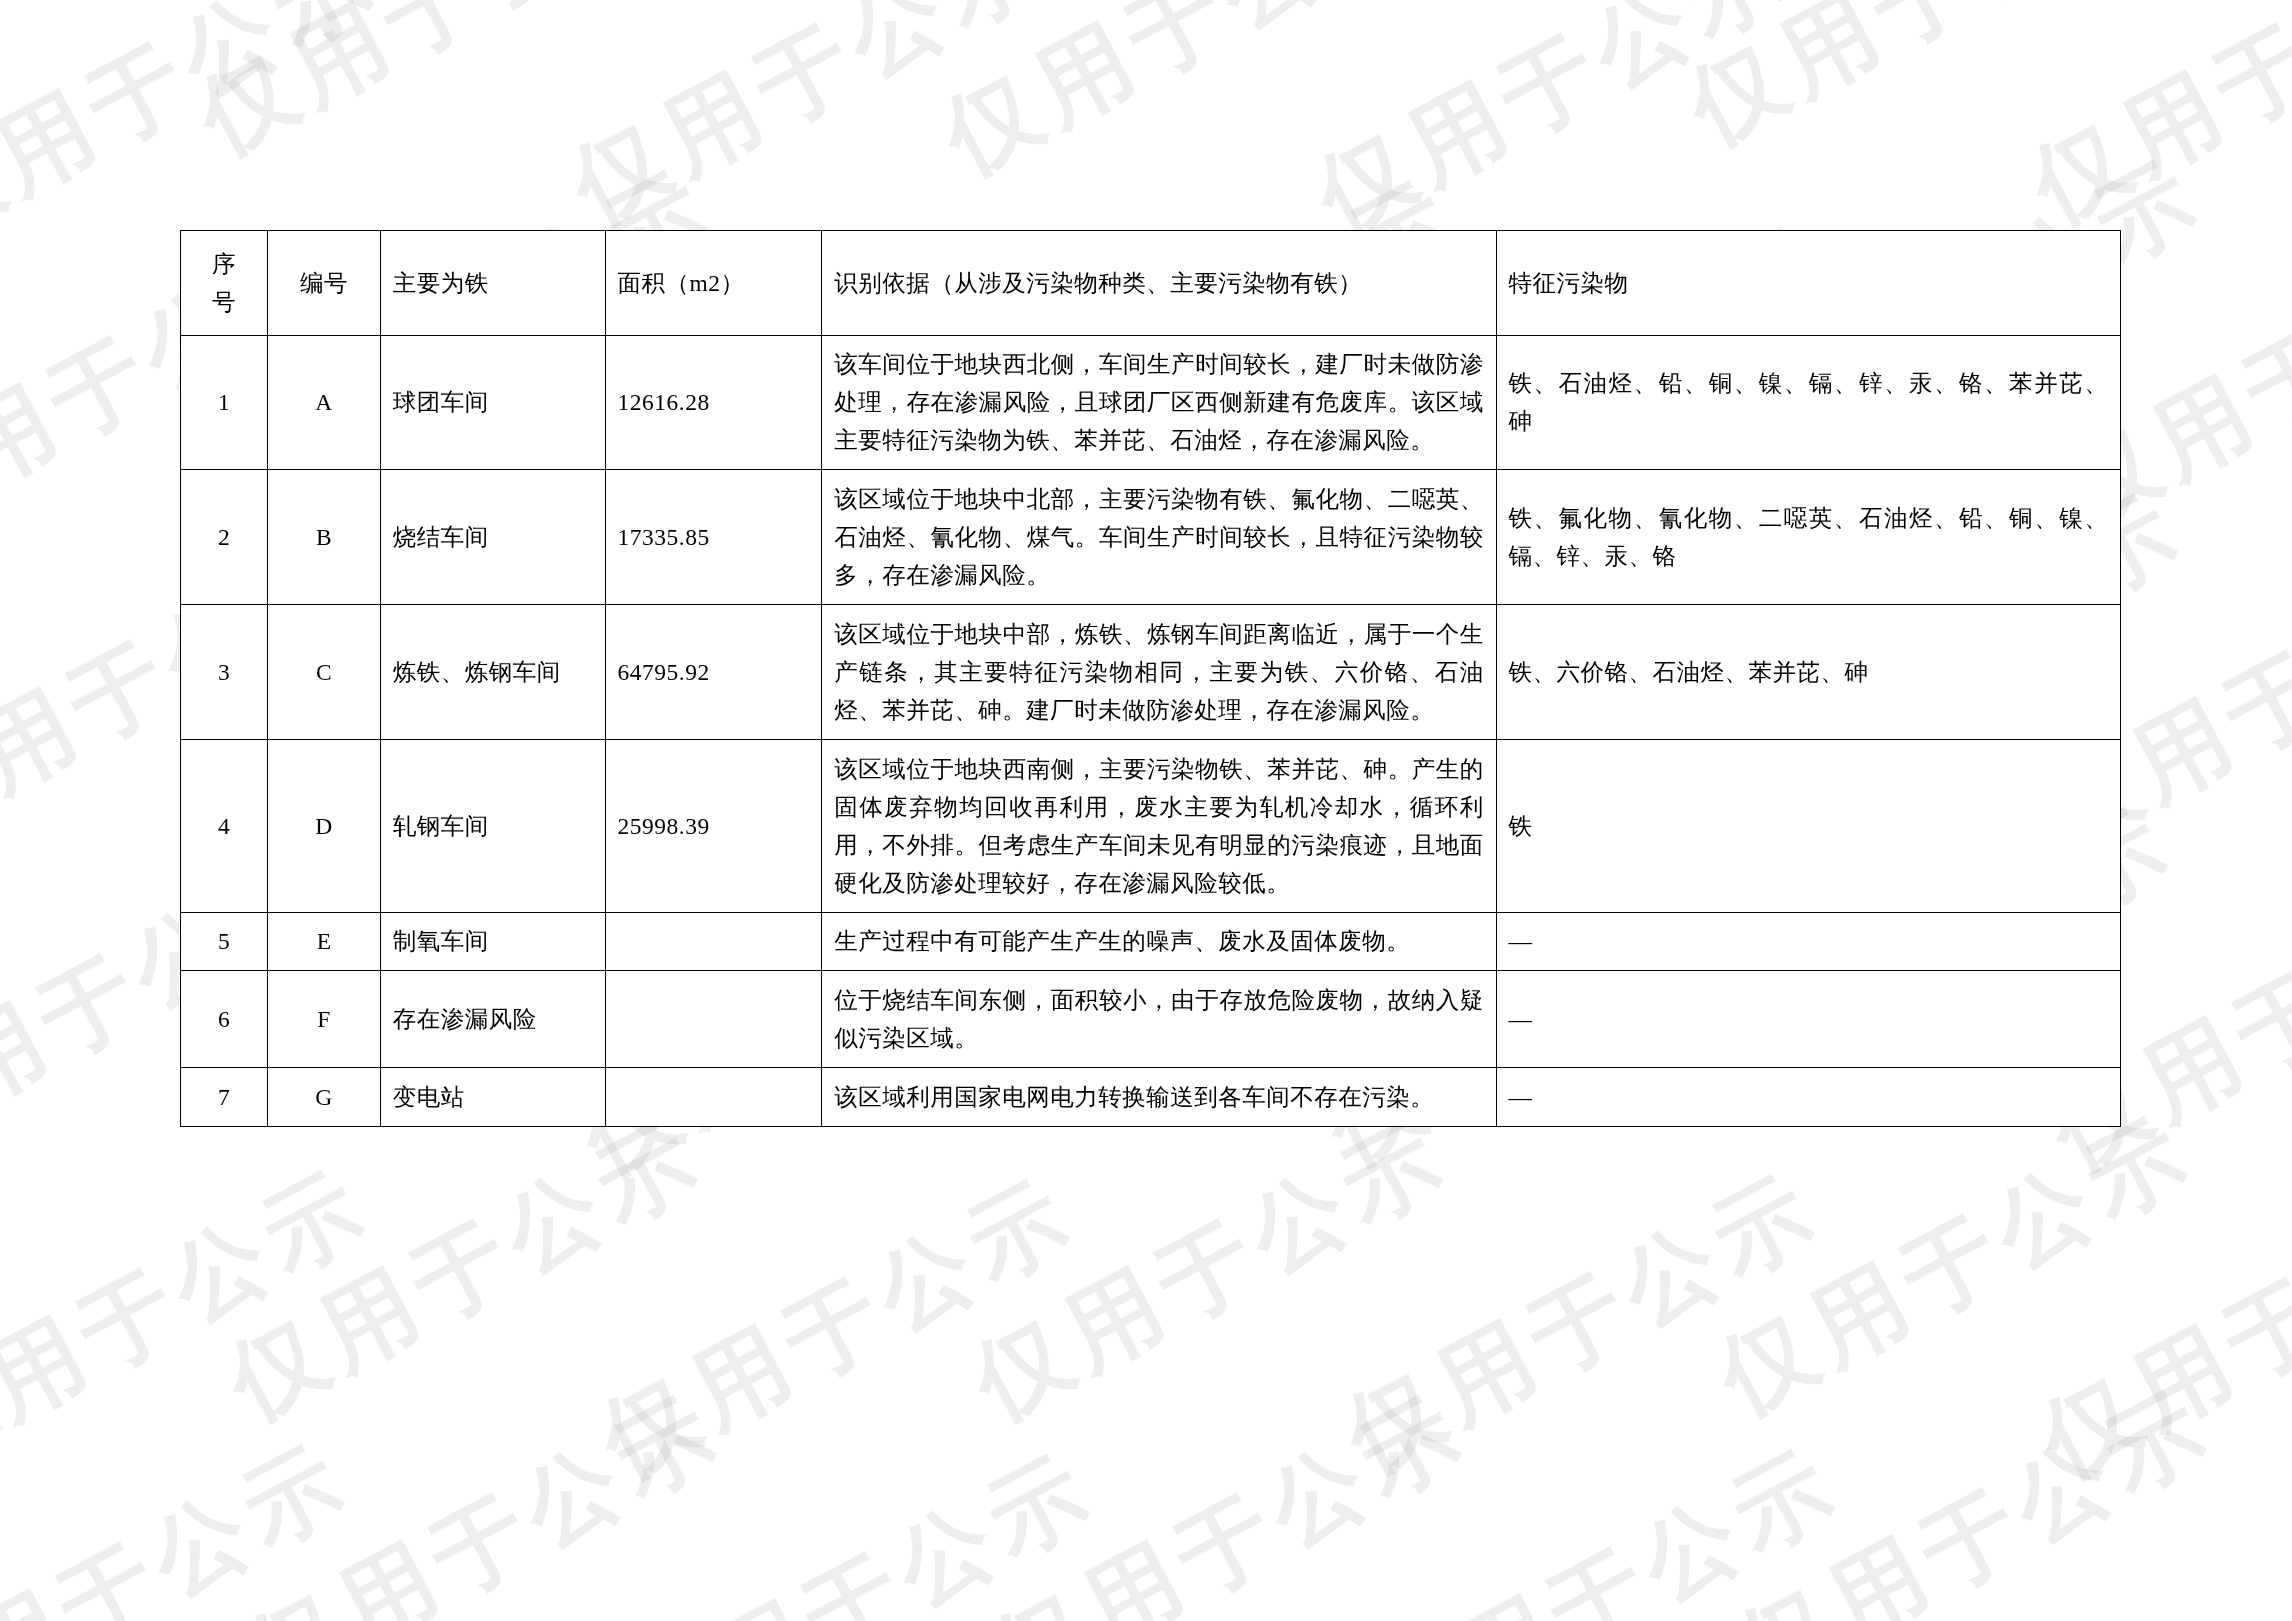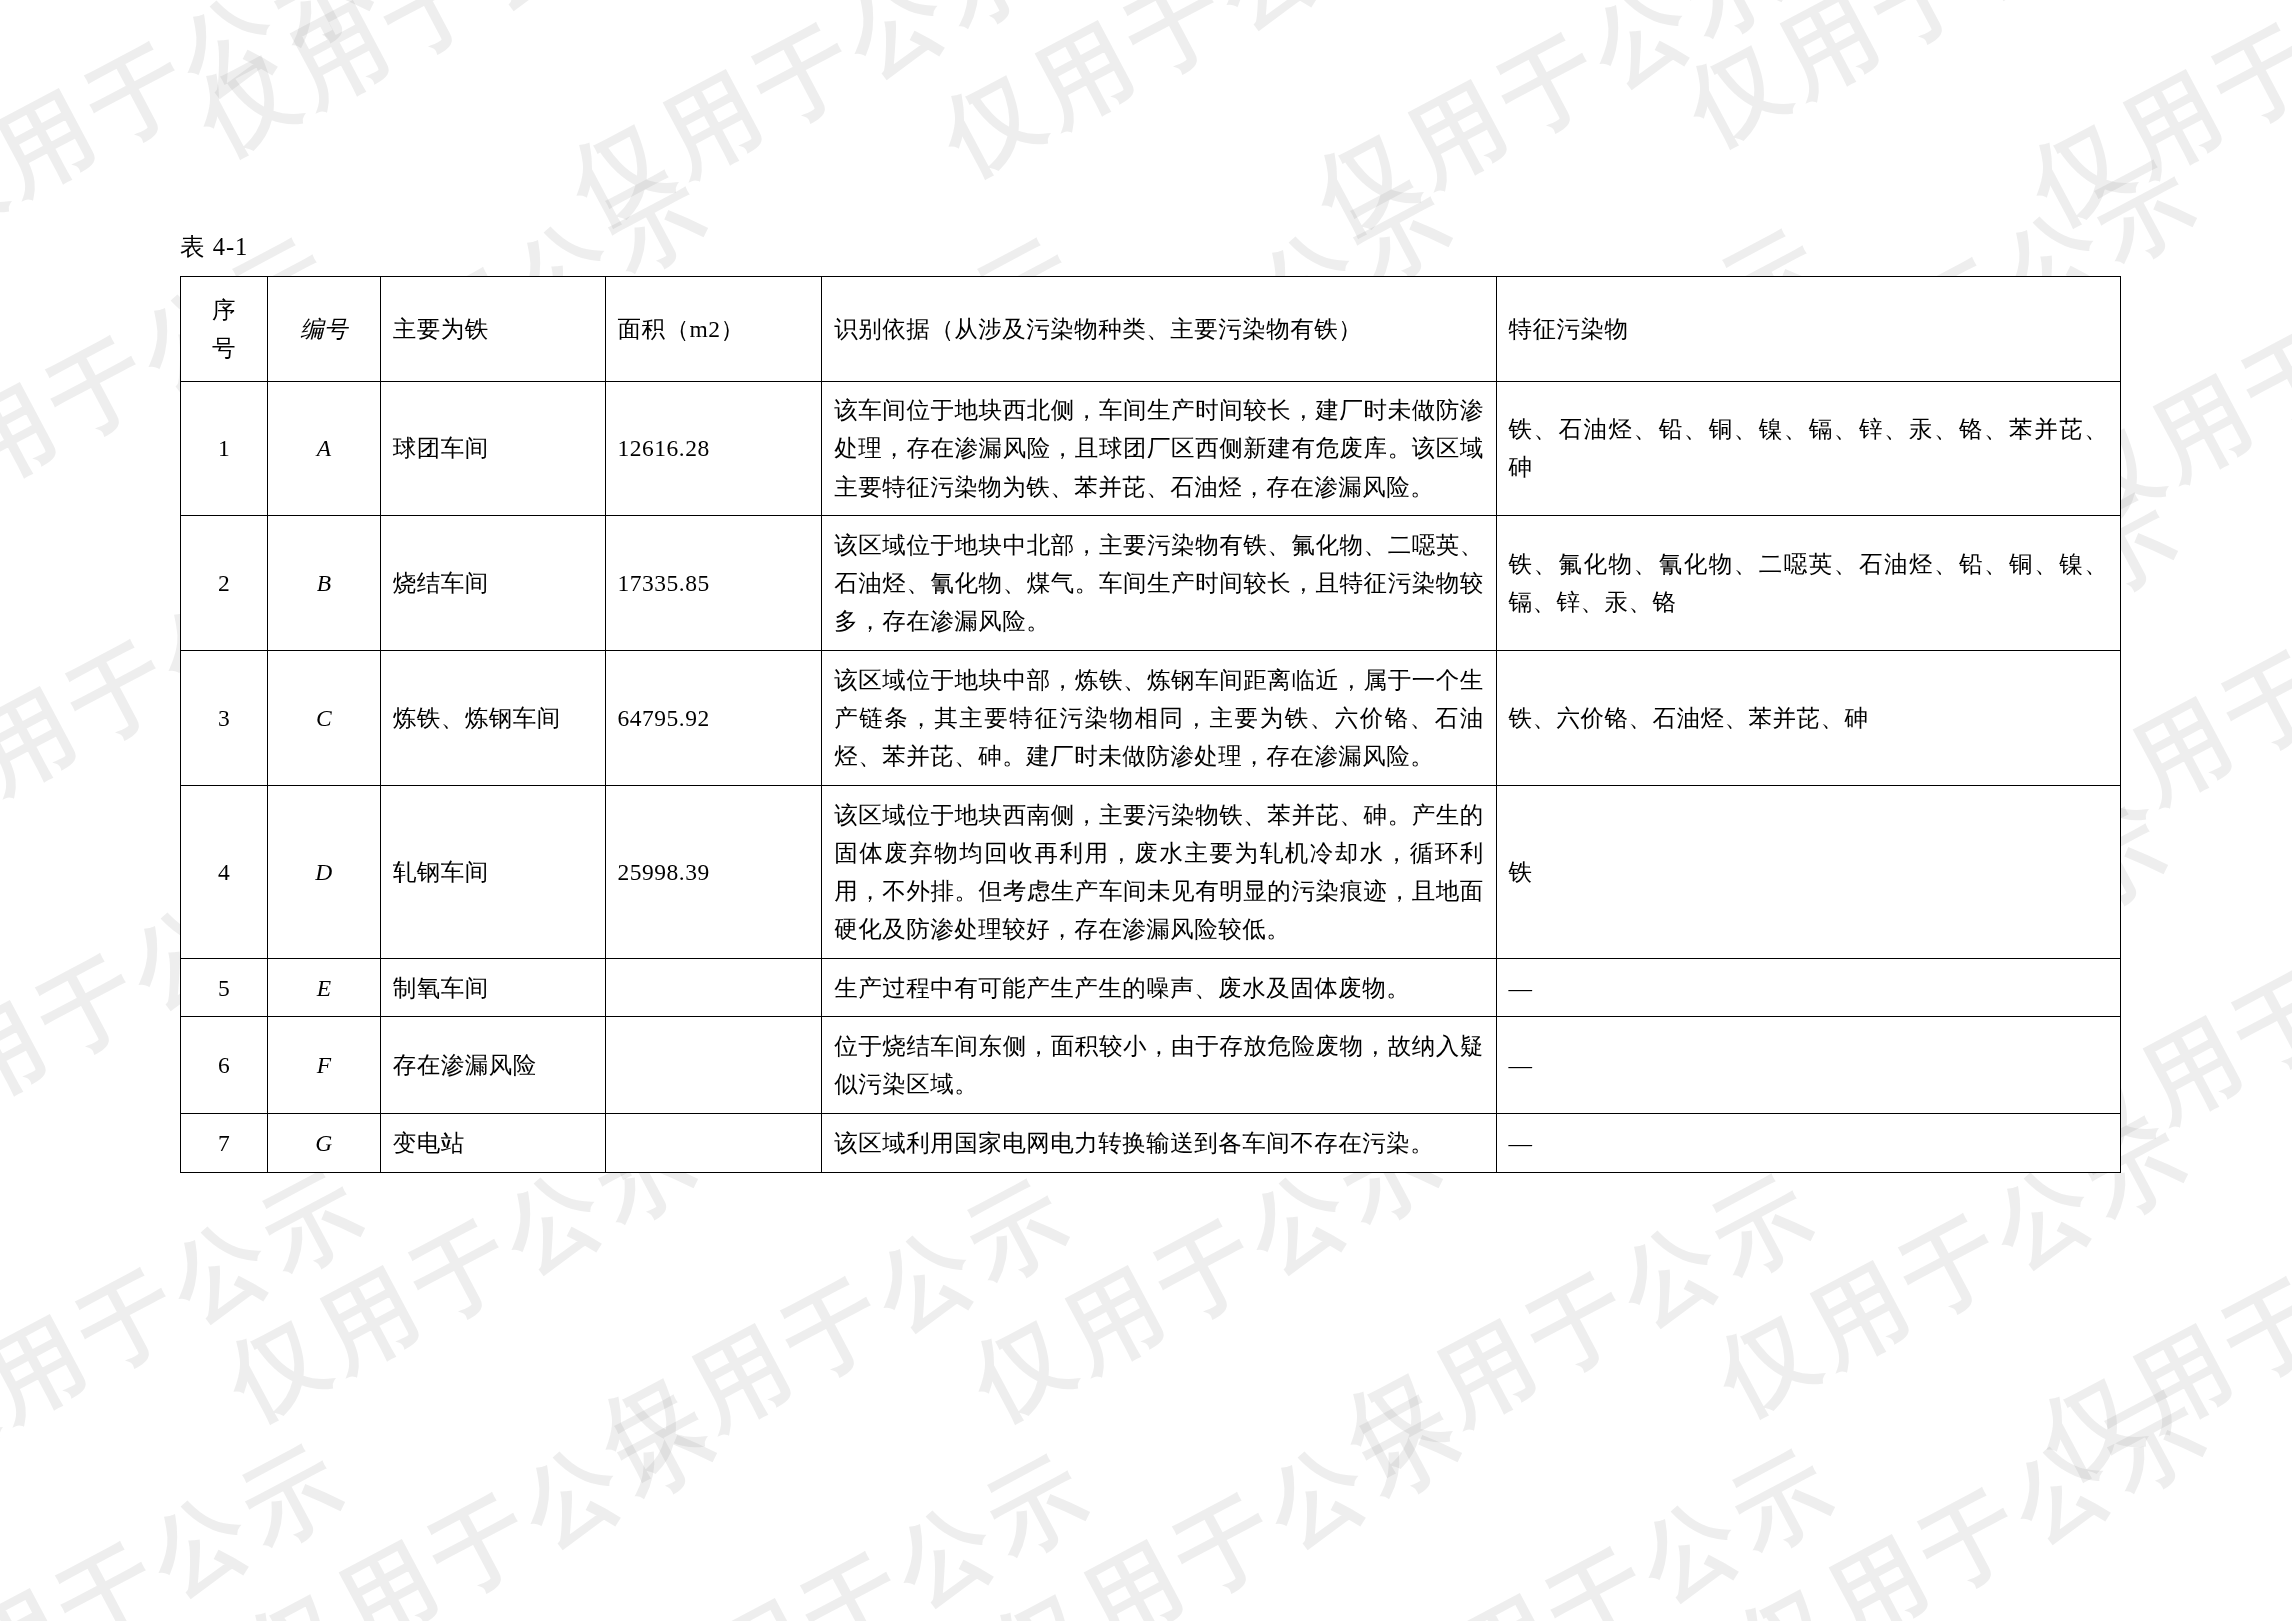--- a/index.html
+++ b/index.html
@@ -72,21 +72,21 @@
     font-weight: normal;
     font-family: "Liberation Serif", "DejaVu Serif", serif;
     letter-spacing: 0.5px;
   }
   table.data-table thead td {
     vertical-align: middle;
     padding-top: 13.7px;
     padding-bottom: 13.7px;
   }
   .c-idx      { width: 61px;  text-align: center; }
-  .c-code     { width: 86px;  text-align: center; font-style: italic; }
+  .c-code     { width: 86px;  text-align: center; }
   .c-area     { width: 196px; text-align: left; padding-left: 17.6px; }
   .c-size     { width: 188px; text-align: center; }
   .c-basis    { width: 637px; text-align: left; }
   .c-pollut   { width: 588px; text-align: left; padding-left: 17.6px; }
 
   thead .c-idx {
     line-height: 1.25;
     padding-left: 5.9px;
     padding-right: 5.9px;
     text-align: left;
@@ -154,21 +154,20 @@
     <div class="wm" style="left: 225px; top: 1480px;">仅用于公示</div>
     <div class="wm" style="left: 598px; top: 1539px;">仅用于公示</div>
     <div class="wm" style="left: 970px; top: 1480px;">仅用于公示</div>
     <div class="wm" style="left: 1343px; top: 1534px;">仅用于公示</div>
     <div class="wm" style="left: 1715px; top: 1475px;">仅用于公示</div>
   </div>
 
 <div class="page">
   <div class="doc-body">
 
-    <div class="table-caption">表 4-1</div>
 
     <table class="data-table">
       <thead>
         <tr>
           <td class="c-idx">
             <span>序</span><br>
             <span>号</span>
           </td>
           <td class="c-code">编号</td>
           <td class="c-area">主要为铁</td>

